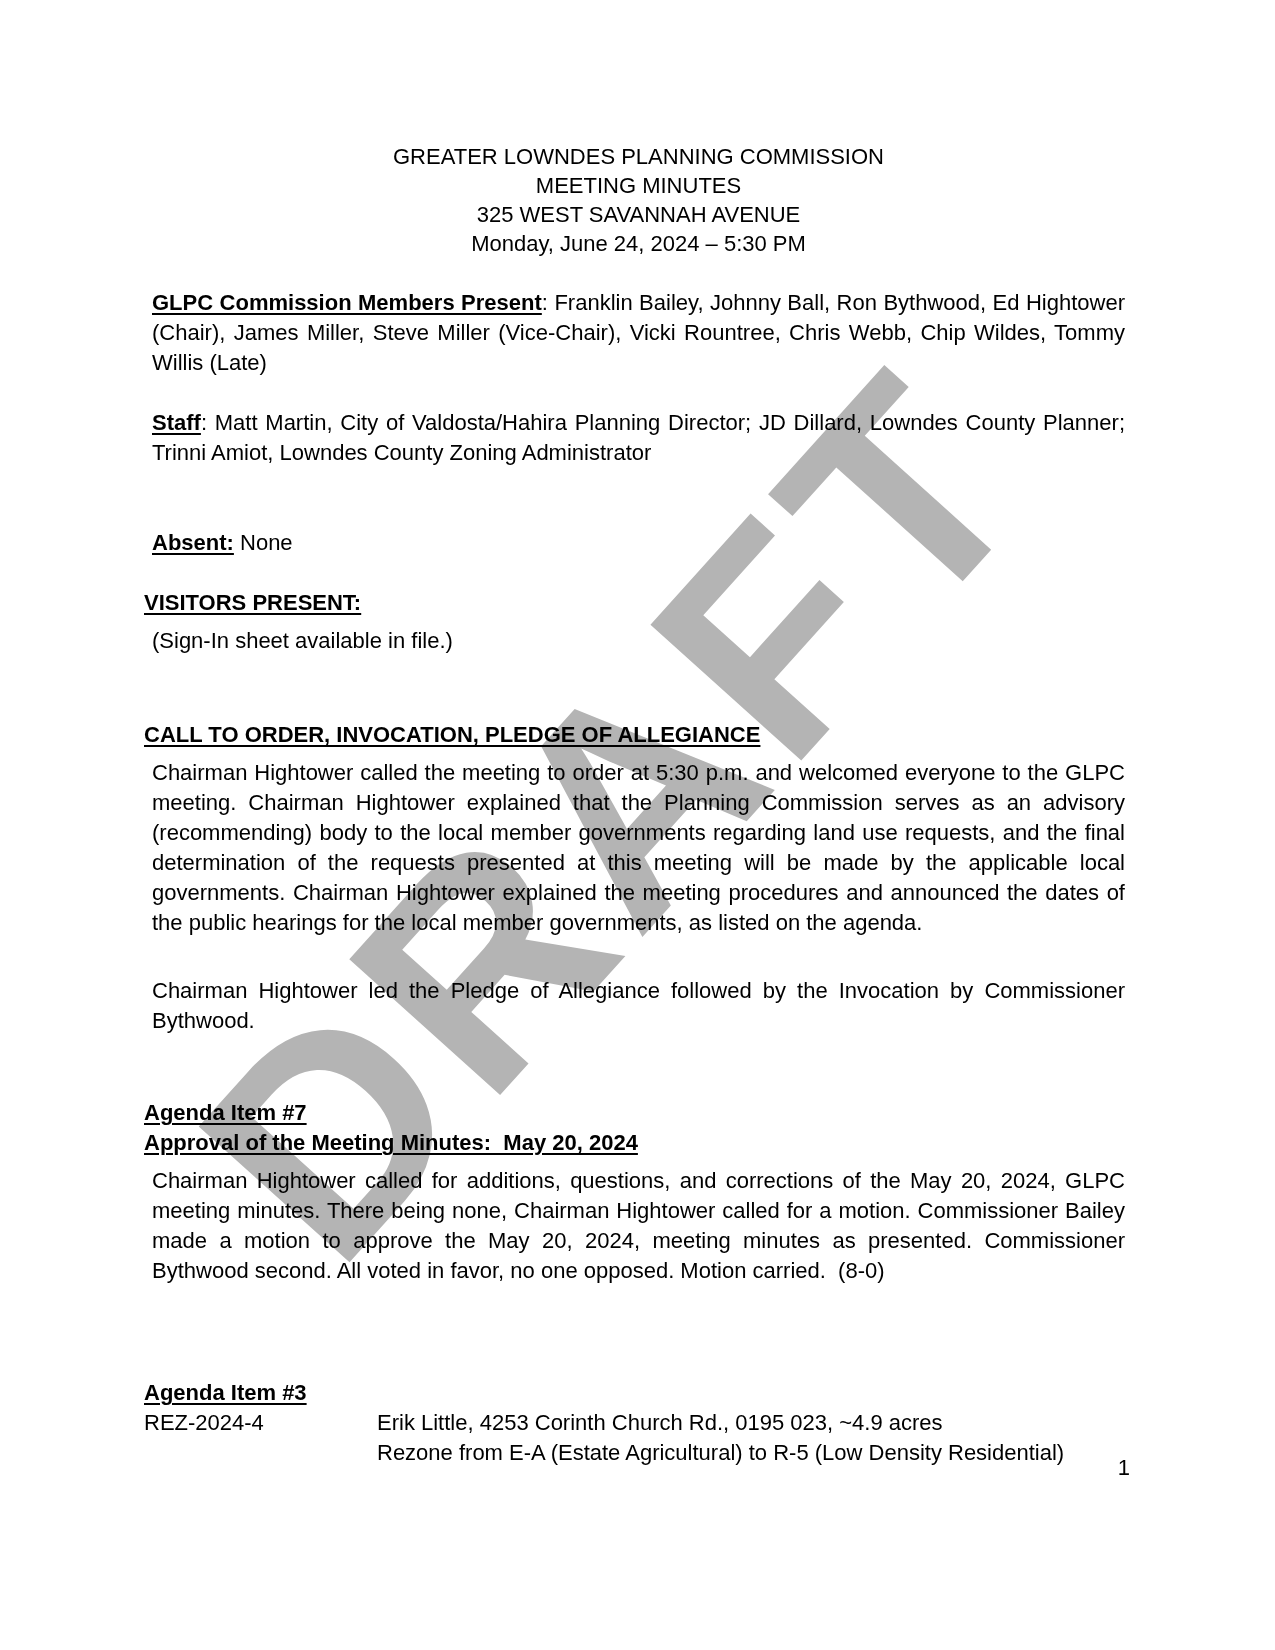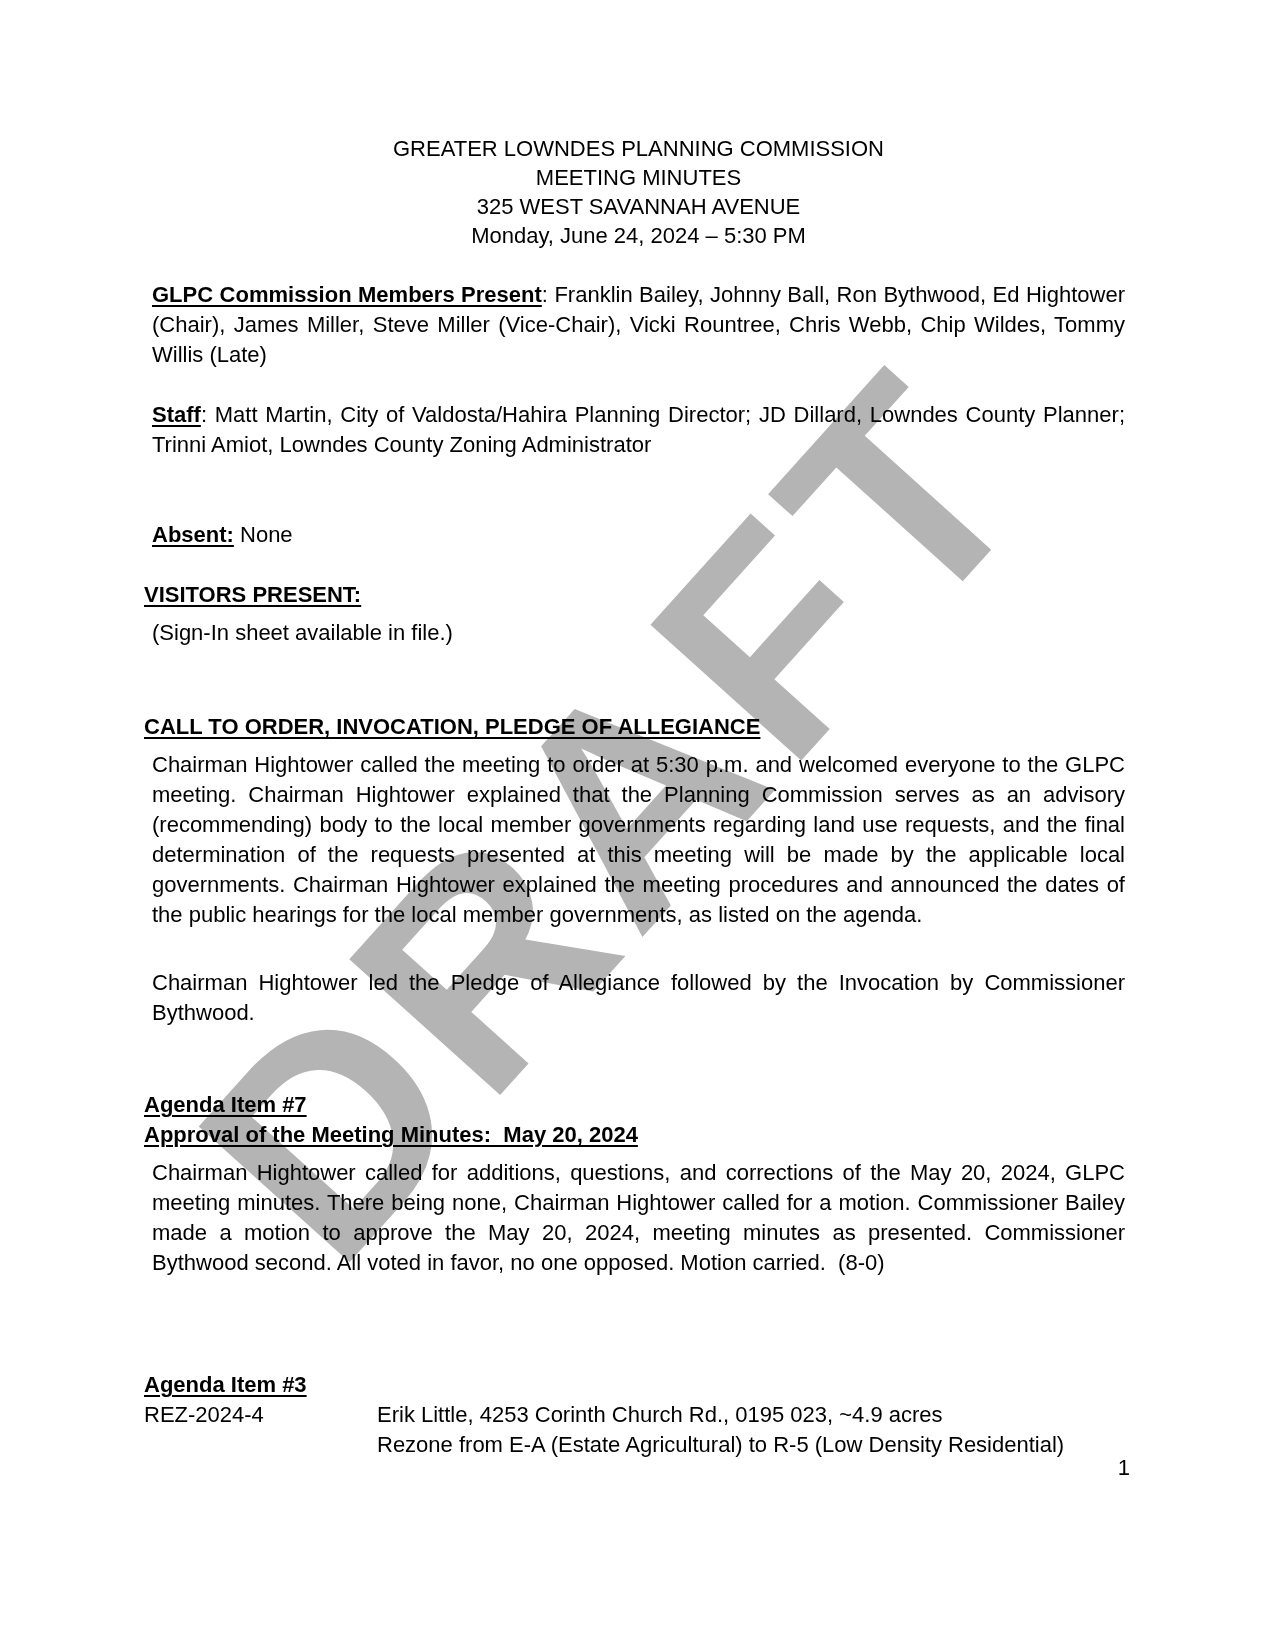--- a/index.html
+++ b/index.html
@@ -27,21 +27,21 @@
     font-weight: bold;
     letter-spacing: 12px;
     color: #b4b4b4;
     white-space: nowrap;
     z-index: 0;
     user-select: none;
   }
   .content {
     position: absolute;
     left: 144px;
-    top: 134px;
+    top: 142px;
     width: 989px;
     z-index: 1;
   }
   .title-block {
     text-align: center;
     line-height: 29px;
     margin: 0;
   }
   .para {
     margin: 8px;

